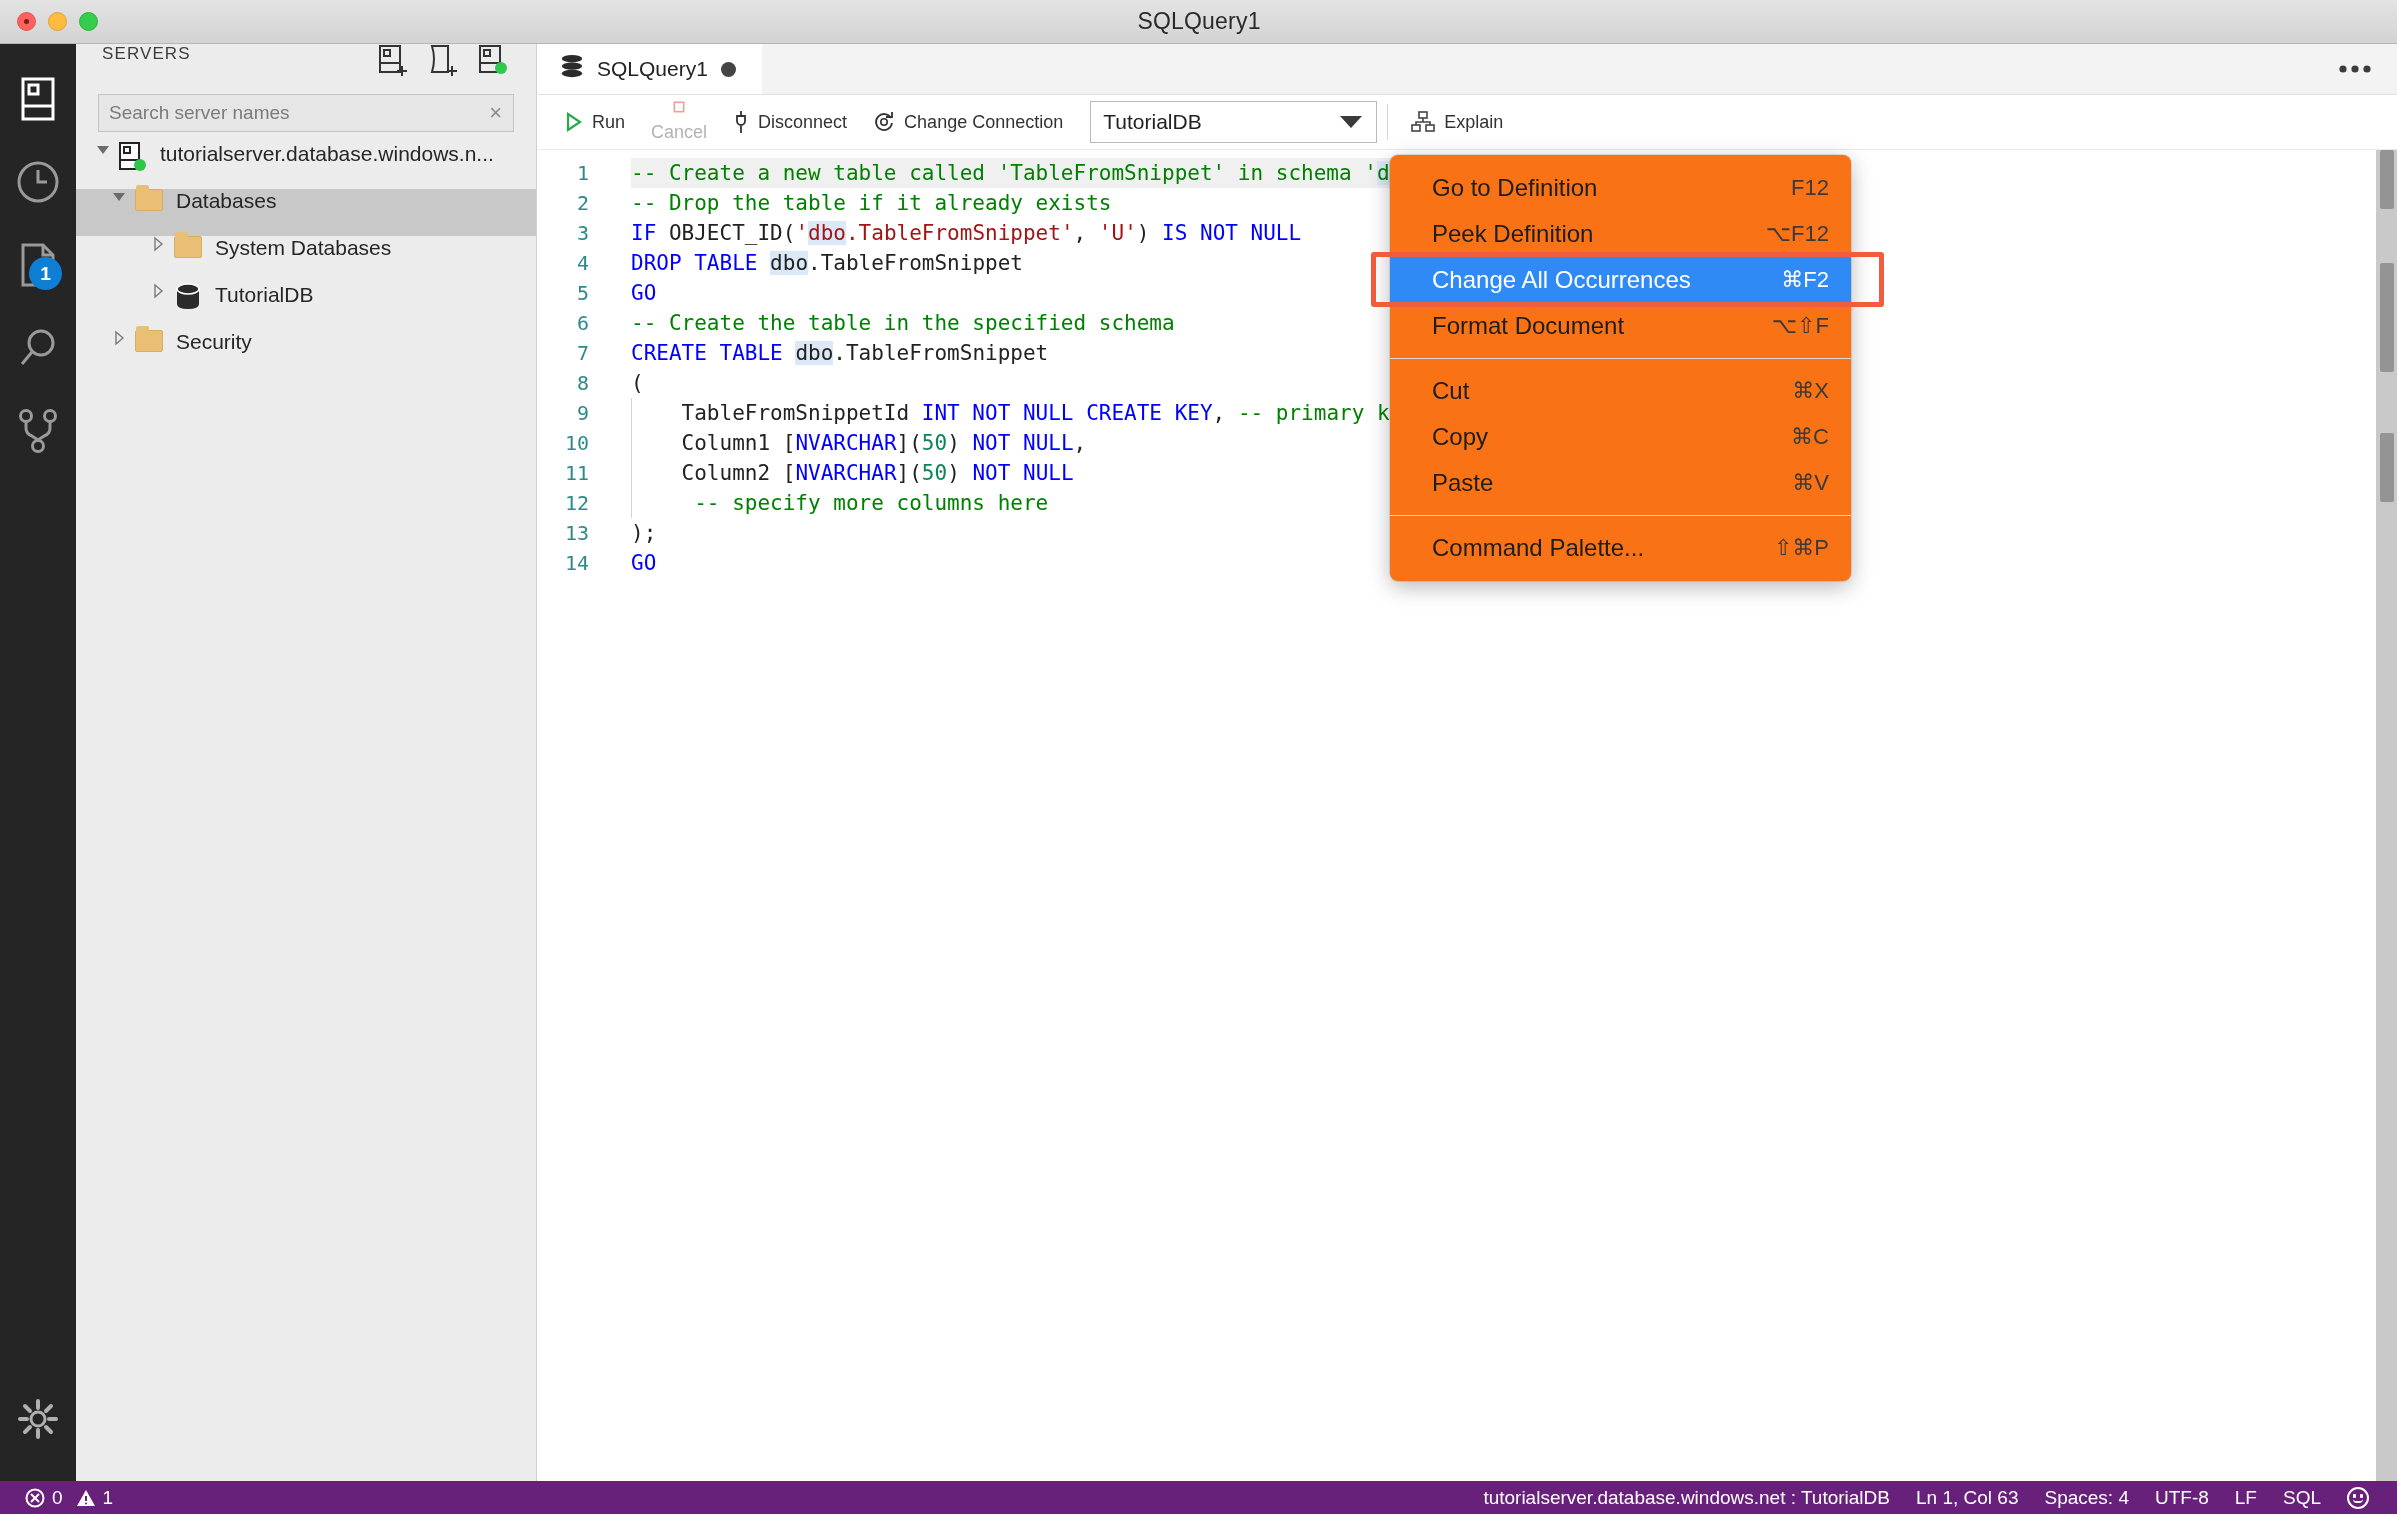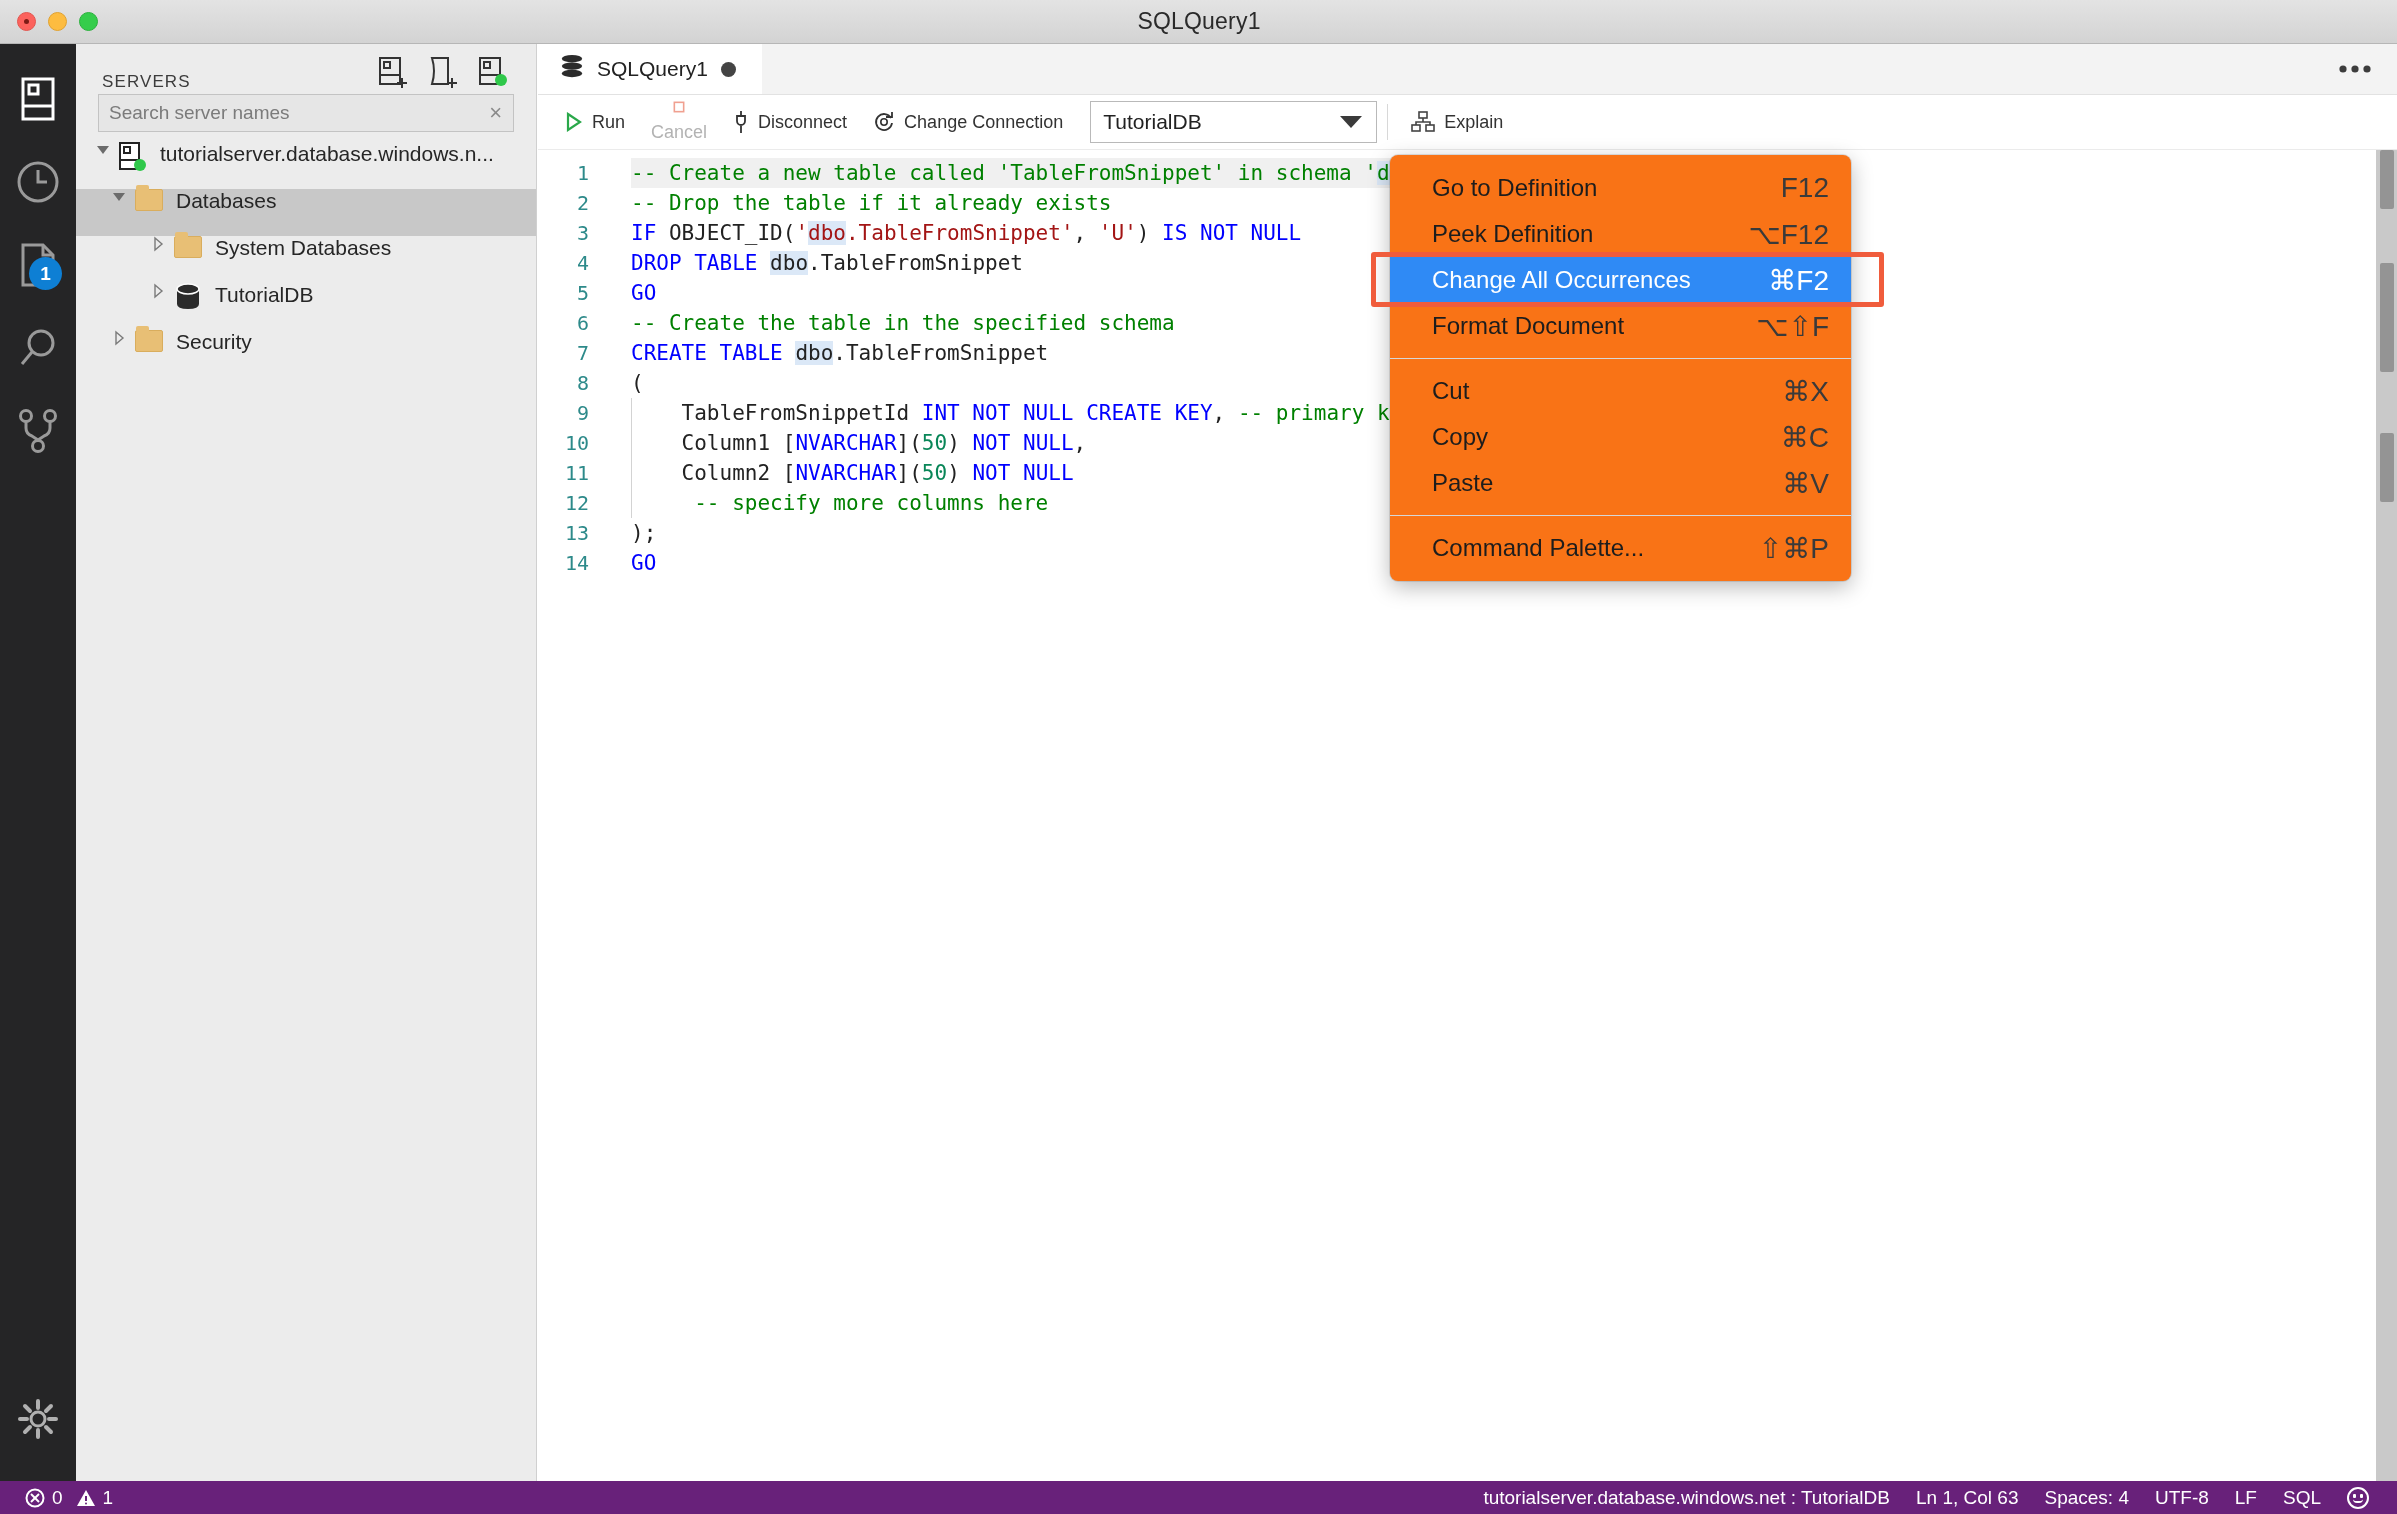--- a/index.html
+++ b/index.html
@@ -44,21 +44,21 @@
   }
   .act-spacer { flex: 1; }
   .act-gear { margin-bottom: 22px; }
 
   
   .sidepanel {
     position: absolute; top: 44px; left: 76px; width: 461px; height: 1438px;
     background: #ececec; border-right: 1px solid #d0d0d0;
   }
   .panel-head {
-    height: 48px; display:flex; align-items:flex-end; padding: 0 14px 0 26px;
+    height: 48px; display:flex; align-items:flex-start; padding: 0 14px 0 26px;
   }
   .panel-title { font-size: 17px; color: #3c3c3c; letter-spacing: 1.1px; flex:1; }
   .panel-actions { display:flex; gap: 20px; align-items:center; padding-right: 14px;}
   .search-wrap { padding: 2px 22px 0 22px; position: relative; }
   .search-box {
     width: 100%; height: 38px; background:#e6e6e6; border:1px solid #c3c3c3;
     font-size:19px; color:#6e6e6e; padding: 0 38px 0 10px;
     font-family: "Liberation Sans", sans-serif;
   }
   .search-box::placeholder { color: #7b7b7b; }
@@ -156,21 +156,21 @@
   .ctxmenu {
     position: absolute; left: 1390px; top: 155px; width: 461px;
     background:#f97316; border-radius: 8px;
     box-shadow: 0 6px 22px rgba(0,0,0,.28), 0 0 0 1px rgba(0,0,0,.10);
     padding: 10px 0 10px 0; z-index: 50;
   }
   .mi {
     height: 46px; display:flex; align-items:center; padding: 0 22px 0 42px;
     font-size: 24px; color:#1d1d1d;
   }
-  .mi .key { margin-left:auto; font-size: 28px; color:#3a3a3a; }
+  .mi .key { margin-left:auto; font-size: 22px; color:#3a3a3a; }
   .mi.sel { background:#2f8af5; color:#fff; }
   .mi.sel .key { color:#fff; }
   .mi-sep { height:1px; background:#d7d7d7; margin: 9px 0; }
   .ctx-highlight {
     position:absolute; left: 1371px; top: 252px; width: 513px; height: 55px;
     border: 5px solid #f05c3c; border-radius: 3px; z-index: 60;
   }
 
   
   .statusbar {

